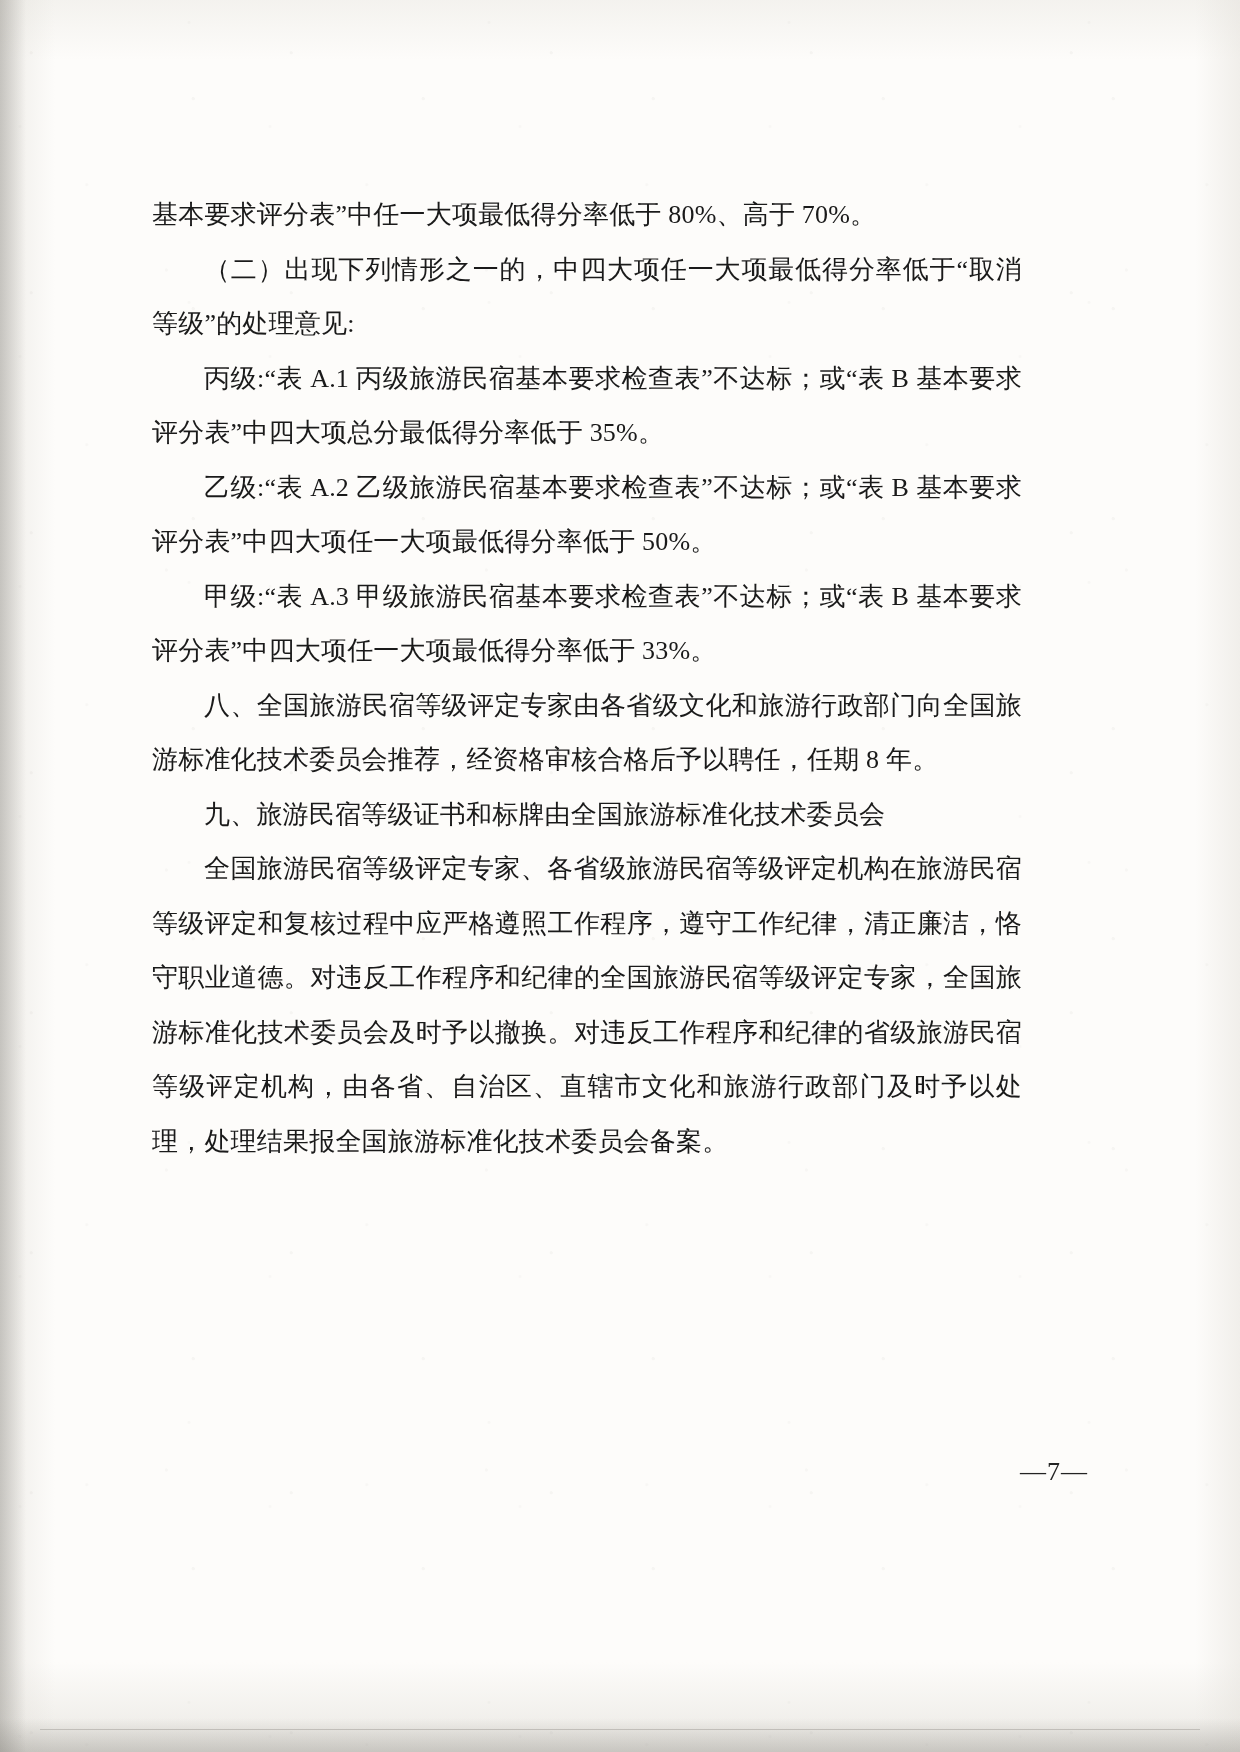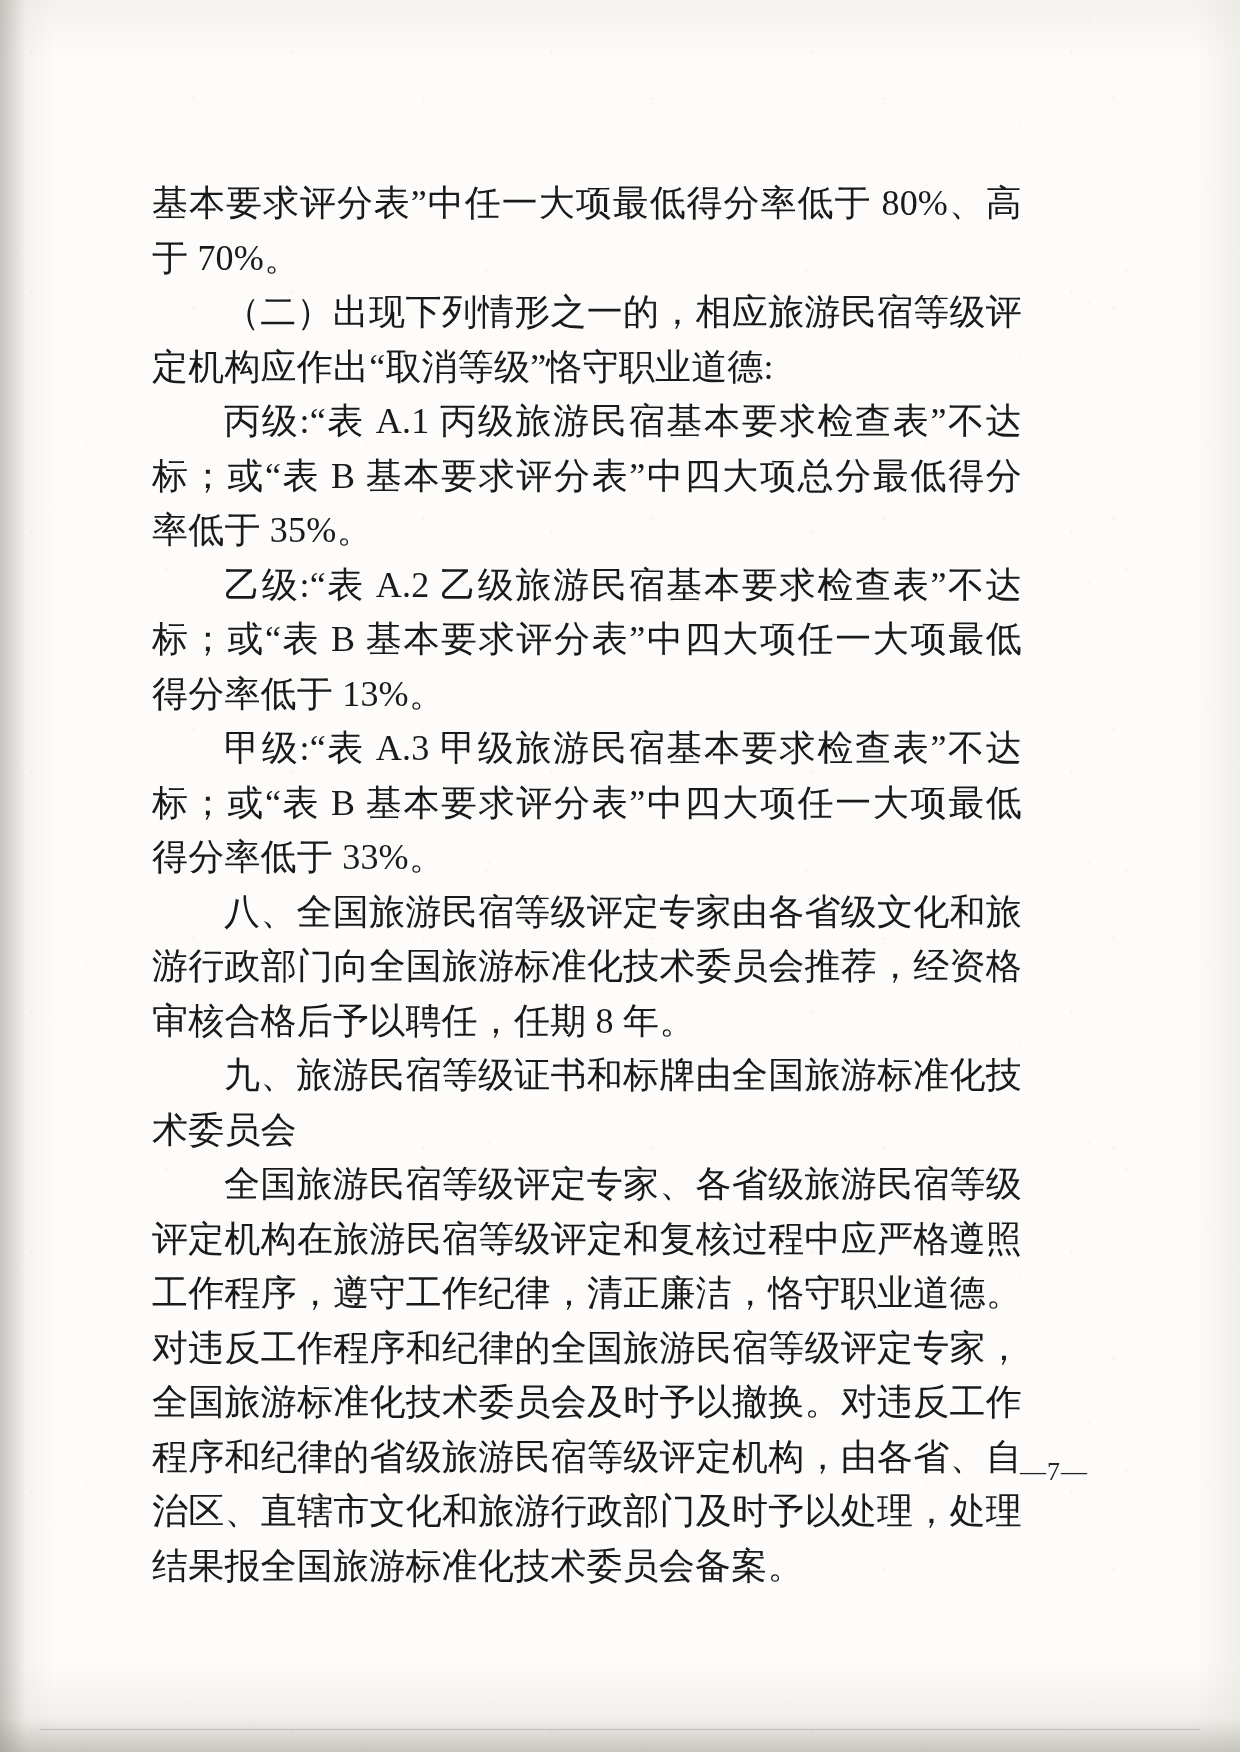--- a/index.html
+++ b/index.html
@@ -51,24 +51,24 @@
     position: absolute;
     left: 40px; right: 40px; bottom: 22px;
     height: 1px;
     background: rgba(150,148,142,0.45);
     pointer-events: none;
   }
 
   .body-text {
     position: absolute;
     left: 152px;
-    top: 176px;
+    top: 188px;
     width: 870px;
     font-family: "Liberation Serif", "DejaVu Serif", serif;
-    font-size: 36px;
+    font-size: 26px;
     line-height: 54.5px;
     color: #1a1a1a;
     text-align: justify;
     text-justify: inter-character;
     letter-spacing: 0.2px;
   }
   .body-text p {
     margin: 0 0 0 0;
     text-indent: 0;
   }
@@ -91,23 +91,23 @@
 
 <div class="page">
 
   <div class="scan-noise"></div>
   <div class="edge-shadow-left"></div>
   <div class="edge-shadow-bottom"></div>
   <div class="edge-line-bottom"></div>
 
   <div class="body-text">
     <p>基本要求评分表”中任一大项最低得分率低于 80%、高于 70%。</p>
-    <p class="indent">（二）出现下列情形之一的，相应旅游民宿等级评定机构应作出“取消等级”恪守职业道德:</p>
+    <p class="indent">（二）出现下列情形之一的，中四大项任一大项最低得分率低于“取消等级”的处理意见:</p>
     <p class="indent">丙级:“表 A.1 丙级旅游民宿基本要求检查表”不达标；或“表 B 基本要求评分表”中四大项总分最低得分率低于 35%。</p>
-    <p class="indent">乙级:“表 A.2 乙级旅游民宿基本要求检查表”不达标；或“表 B 基本要求评分表”中四大项任一大项最低得分率低于 13%。</p>
+    <p class="indent">乙级:“表 A.2 乙级旅游民宿基本要求检查表”不达标；或“表 B 基本要求评分表”中四大项任一大项最低得分率低于 50%。</p>
     <p class="indent">甲级:“表 A.3 甲级旅游民宿基本要求检查表”不达标；或“表 B 基本要求评分表”中四大项任一大项最低得分率低于 33%。</p>
     <p class="indent">八、全国旅游民宿等级评定专家由各省级文化和旅游行政部门向全国旅游标准化技术委员会推荐，经资格审核合格后予以聘任，任期 8 年。</p>
     <p class="indent">九、旅游民宿等级证书和标牌由全国旅游标准化技术委员会</p>
     <p class="indent">全国旅游民宿等级评定专家、各省级旅游民宿等级评定机构在旅游民宿等级评定和复核过程中应严格遵照工作程序，遵守工作纪律，清正廉洁，恪守职业道德。对违反工作程序和纪律的全国旅游民宿等级评定专家，全国旅游标准化技术委员会及时予以撤换。对违反工作程序和纪律的省级旅游民宿等级评定机构，由各省、自治区、直辖市文化和旅游行政部门及时予以处理，处理结果报全国旅游标准化技术委员会备案。</p>
   </div>
 
   <div class="page-number">—7—</div>
 
 </div>
 

